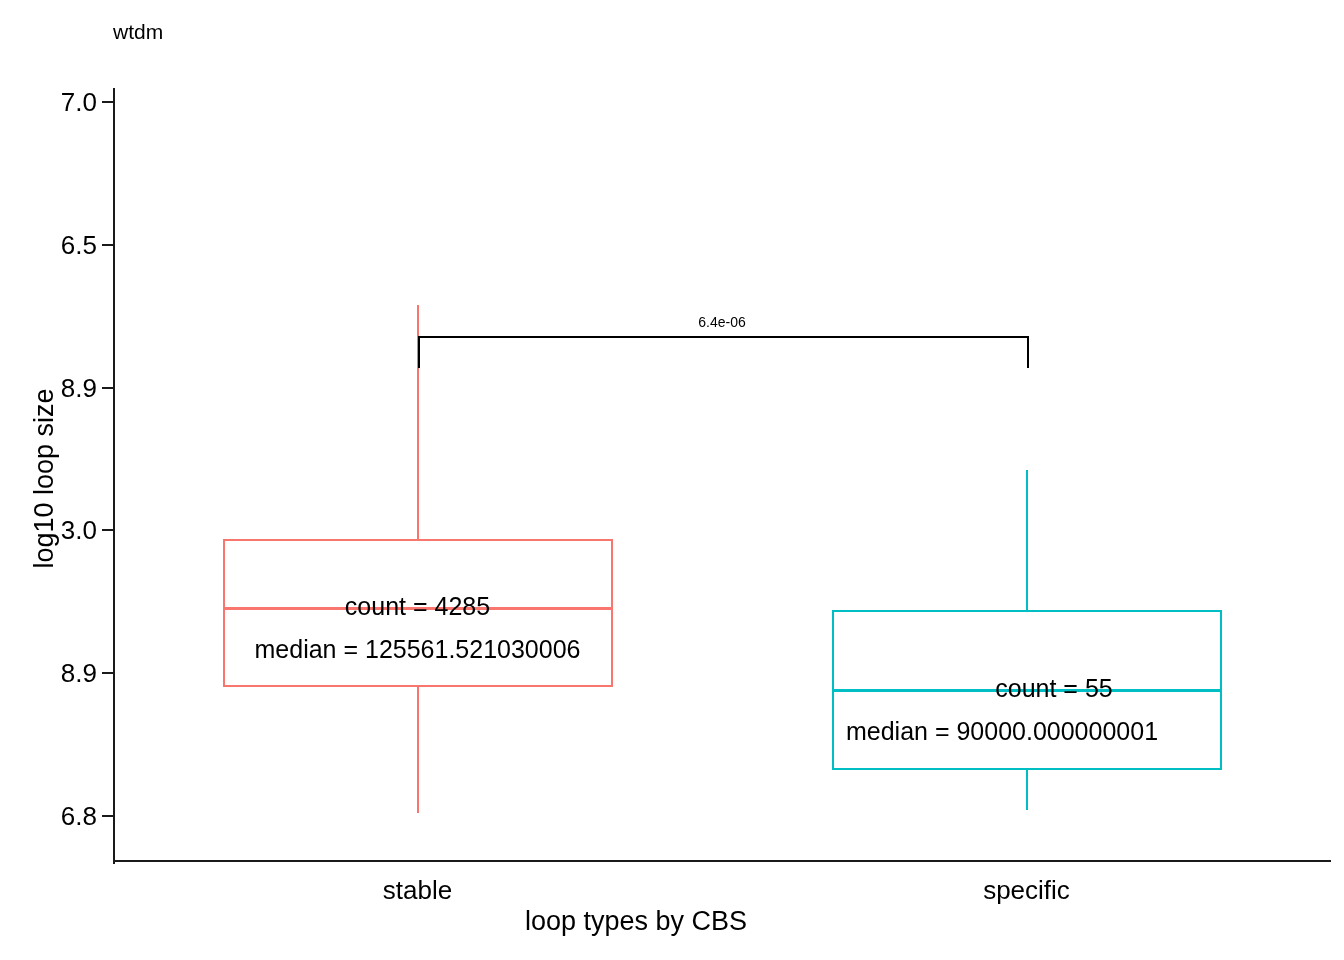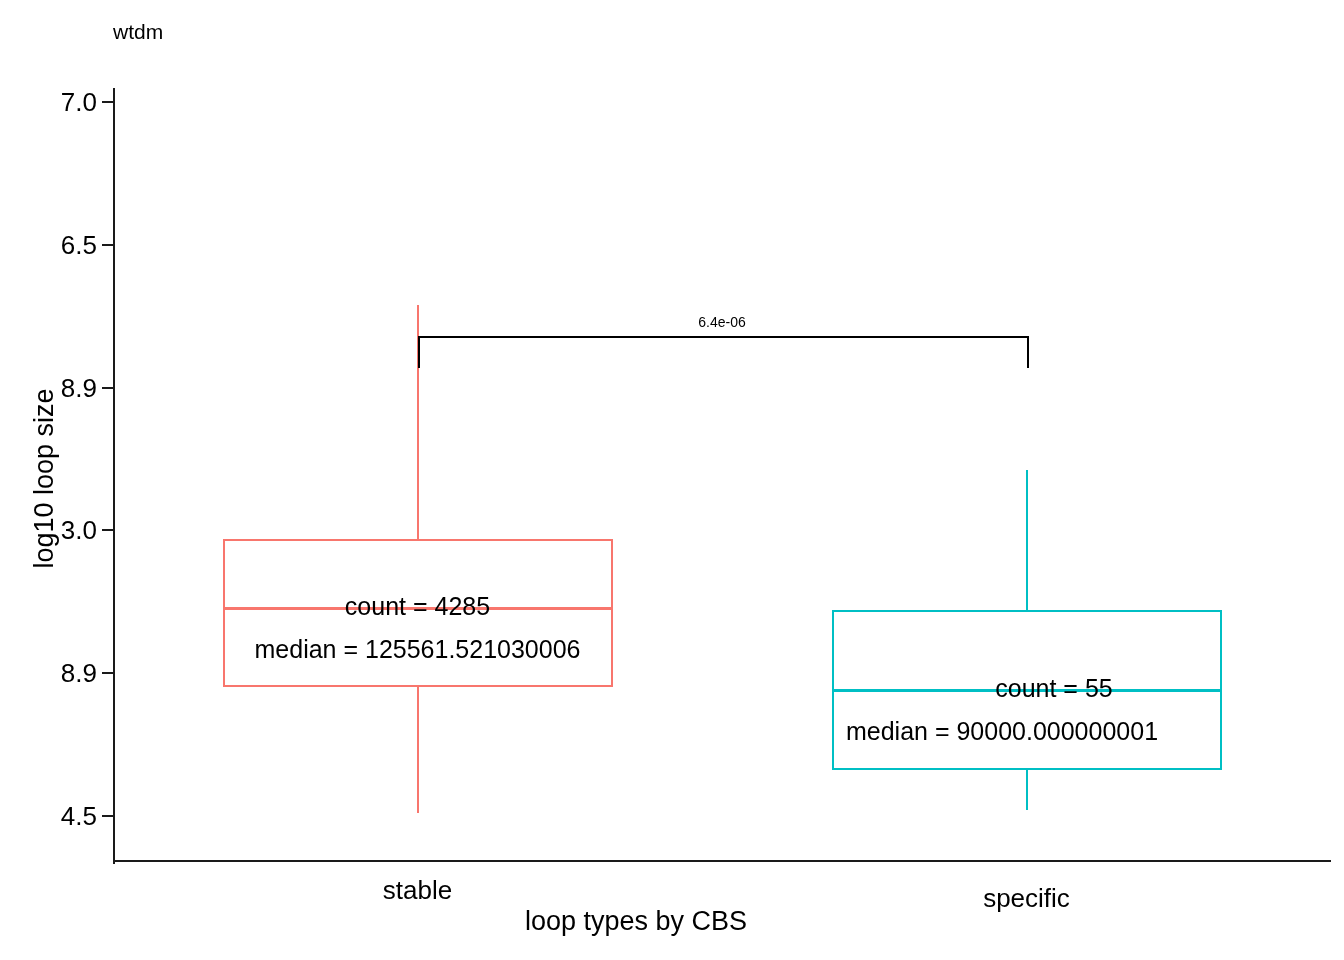--- a/index.html
+++ b/index.html
@@ -92,26 +92,26 @@
       <div class="ytick-wrap" style="top: 530.4px;">
         <div class="ytick" style="top: -1px;"></div>
         <div class="ytick-label">3.0</div>
       </div>
       <div class="ytick-wrap" style="top: 673.2px;">
         <div class="ytick" style="top: -1px;"></div>
         <div class="ytick-label">8.9</div>
       </div>
       <div class="ytick-wrap" style="top: 816px;">
         <div class="ytick" style="top: -1px;"></div>
-        <div class="ytick-label">4.5</div>
+        <div class="ytick-label">6.8</div>
       </div>
     </div>
   <div id="xticks">
       <div class="xtick-label" style="left: 417.5px;">stable</div>
-      <div class="xtick-label" style="left: 1026.5px; margin-top: 8px;">specific</div>
+      <div class="xtick-label" style="left: 1026.5px;">specific</div>
     </div>
 
   <div id="boxes">
       <div class="whisker" style="left: 416.5px; top: 304.776px; height: 234.192px; background: rgb(248, 118, 109);"></div>
       <div class="whisker" style="left: 416.5px; top: 687.48px; height: 125.664px; background: rgb(248, 118, 109);"></div>
       <div class="box" style="left: 222.5px; top: 538.968px; width: 390px; height: 148.512px; border-color: rgb(248, 118, 109);"></div>
       <div class="median" style="left: 222.5px; top: 606.512px; width: 390px; background: rgb(248, 118, 109);"></div>
       <div class="annot" style="left: 417.5px; top: 590.512px;">count = 4285</div>
       <div class="annot" style="left: 417.5px; top: 633.512px;">median = 125561.521030006</div>
       <div class="whisker" style="left: 1025.5px; top: 470.424px; height: 139.944px; background: rgb(0, 191, 196);"></div>

